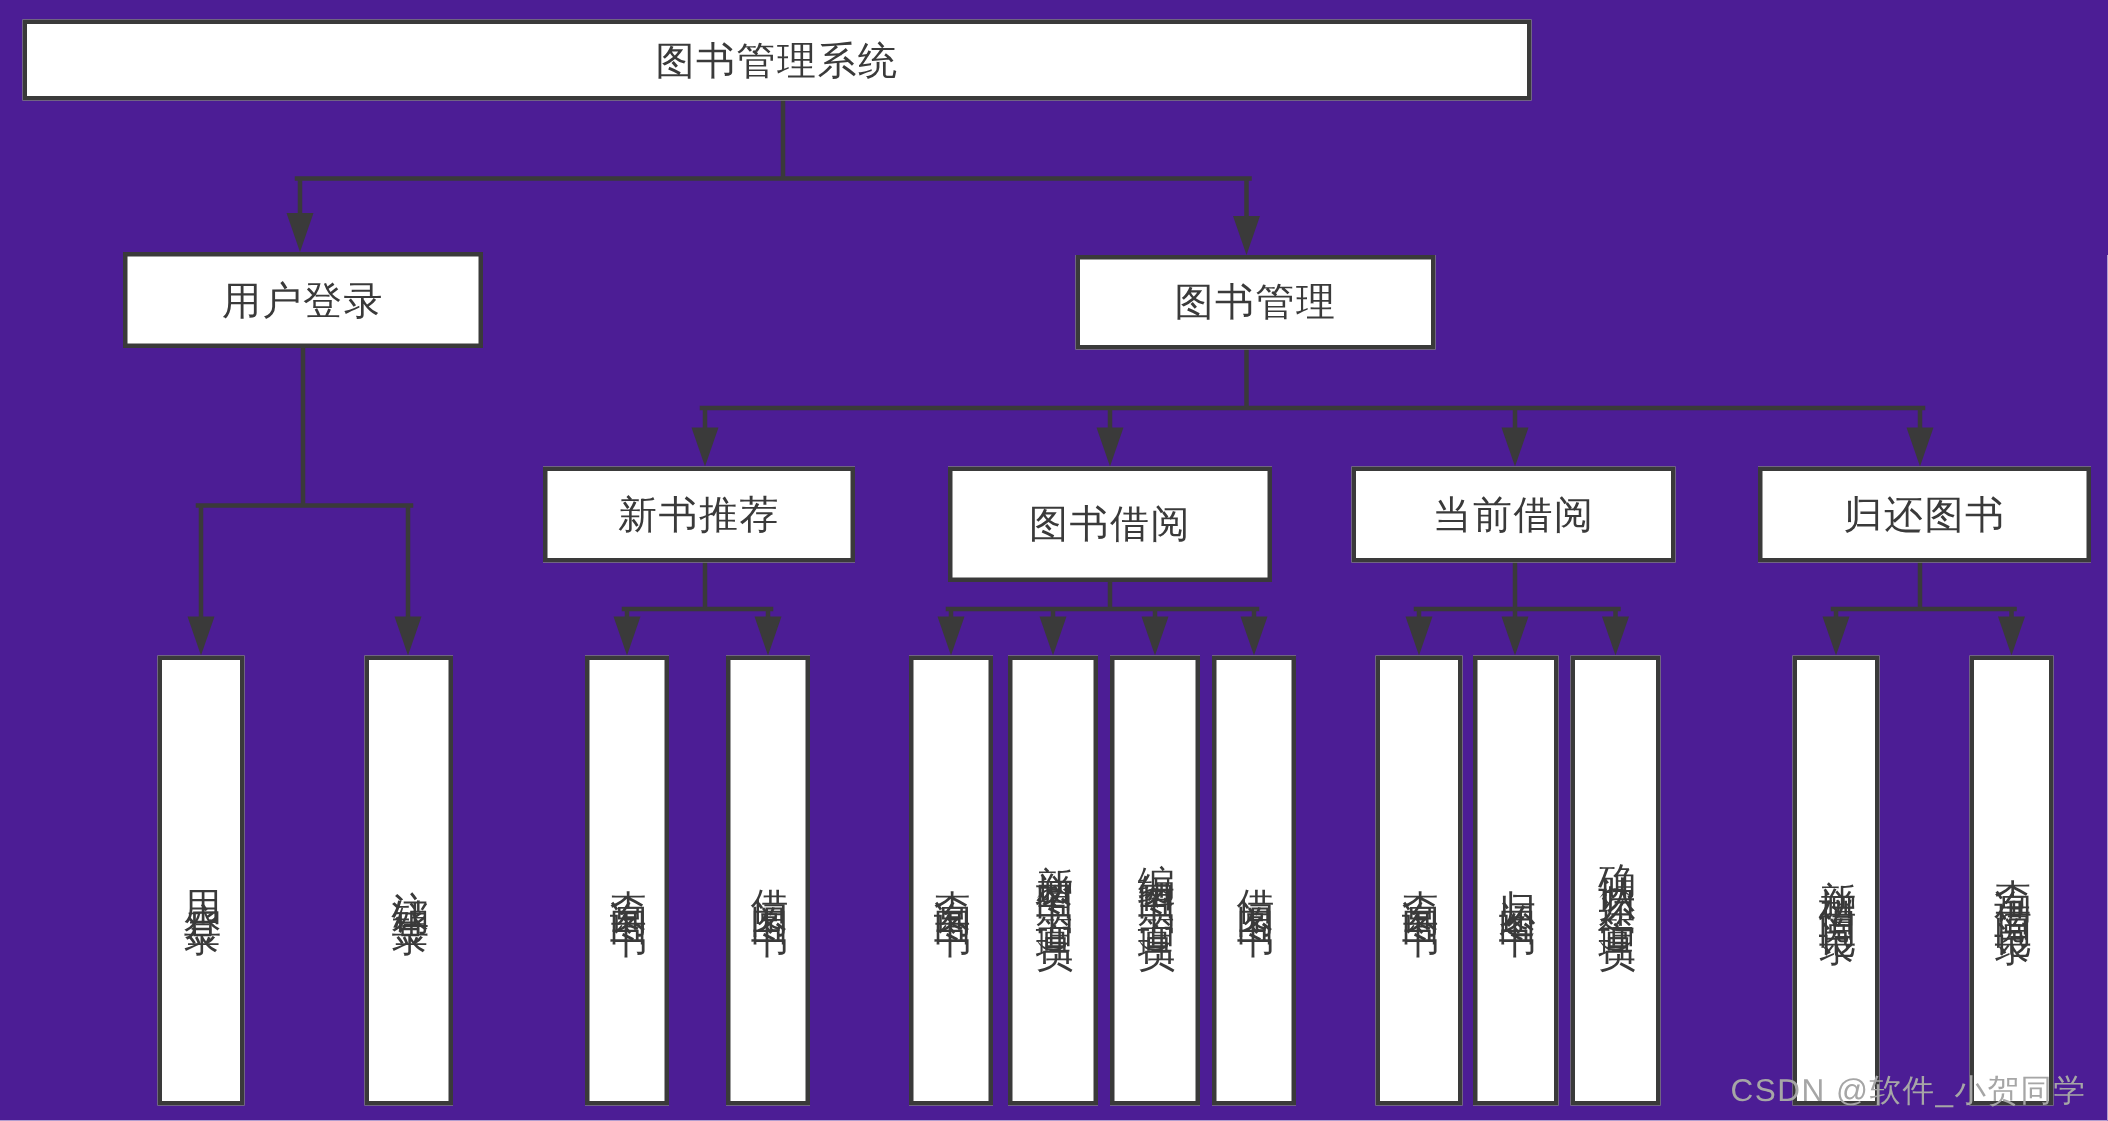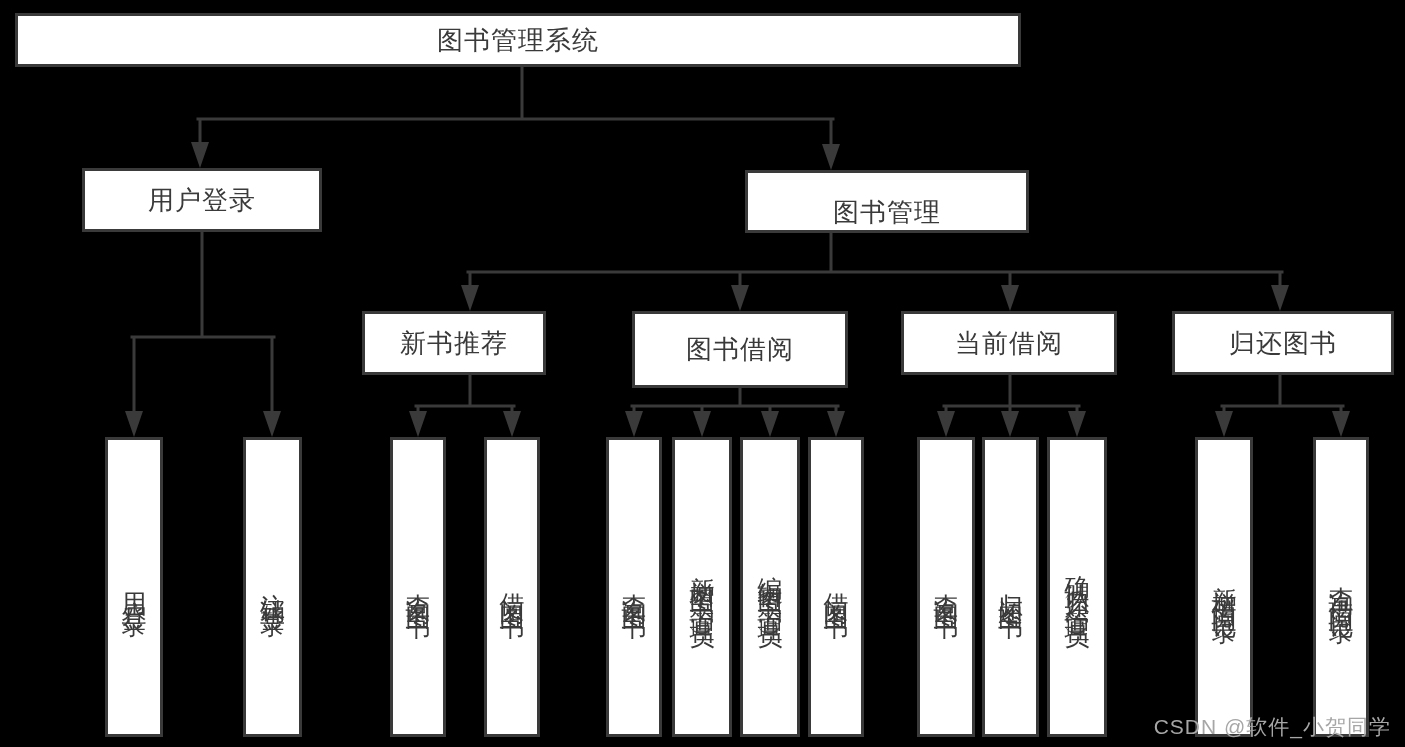--- a/index.html
+++ b/index.html
@@ -4,21 +4,21 @@
 <style>
   html, body {
     margin: 0;
     padding: 0;
     background: #ffffff;
   }
   .canvas {
     position: relative;
     width: 1405px;
     height: 747px;
-    background: #000000;
+    background: #4c1d95;
     font-family: "Liberation Sans", sans-serif;
     color: #3a3a3a;
     overflow: hidden;
   }
   .connectors {
     position: absolute;
     left: 0;
     top: 0;
     width: 1405px;
     height: 747px;
@@ -122,25 +122,25 @@
     </g>
   </svg>
 
   <div class="box" style="left:15px; top:13px; width:1006px; height:54px;">
     <span class="h-lbl">图书管理系统</span>
   </div>
 
   <div class="box" style="left:82px; top:168px; width:240px; height:64px;">
     <span class="h-lbl">用户登录</span>
   </div>
-  <div class="box" style="left:745px; top:170px; width:284px; height:63px;align-items:flex-end;">
+  <div class="box" style="left:717px; top:170px; width:240px; height:63px;">
     <span class="h-lbl">图书管理</span>
   </div>
 
-  <div class="box" style="left:362px; top:311px; width:184px; height:64px;">
+  <div class="box" style="left:362px; top:311px; width:208px; height:64px;">
     <span class="h-lbl">新书推荐</span>
   </div>
   <div class="box" style="left:632px; top:311px; width:216px; height:77px;">
     <span class="h-lbl">图书借阅</span>
   </div>
   <div class="box" style="left:901px; top:311px; width:216px; height:64px;justify-content:center;">
     <span class="h-lbl">当前借阅</span>
   </div>
   <div class="box" style="left:1172px; top:311px; width:222px; height:64px;">
     <span class="h-lbl">归还图书</span>

